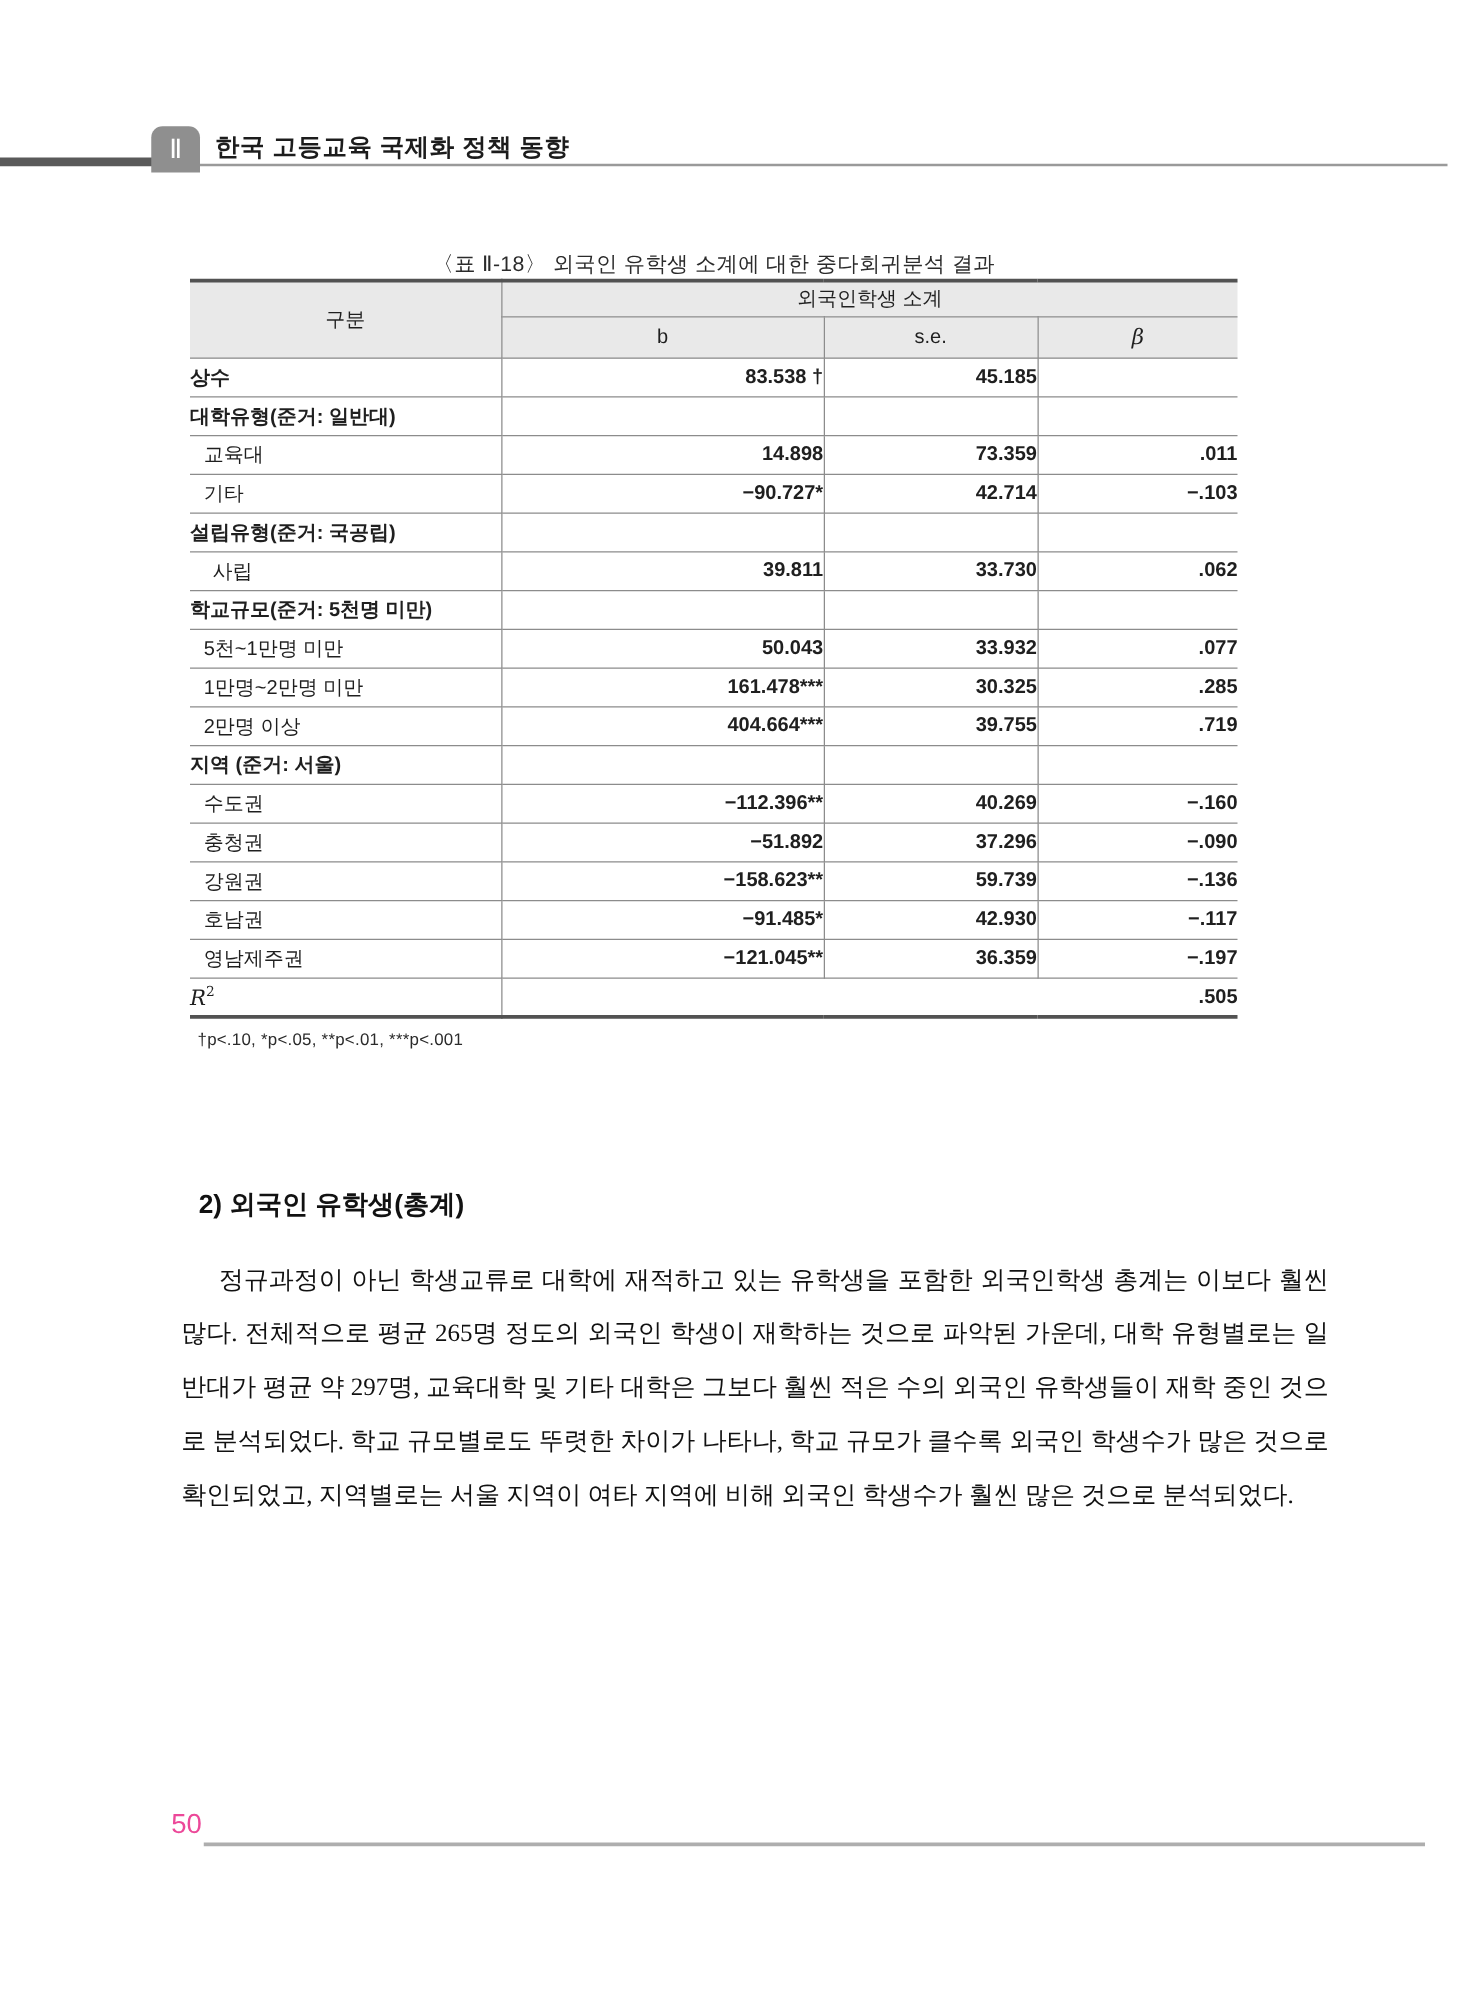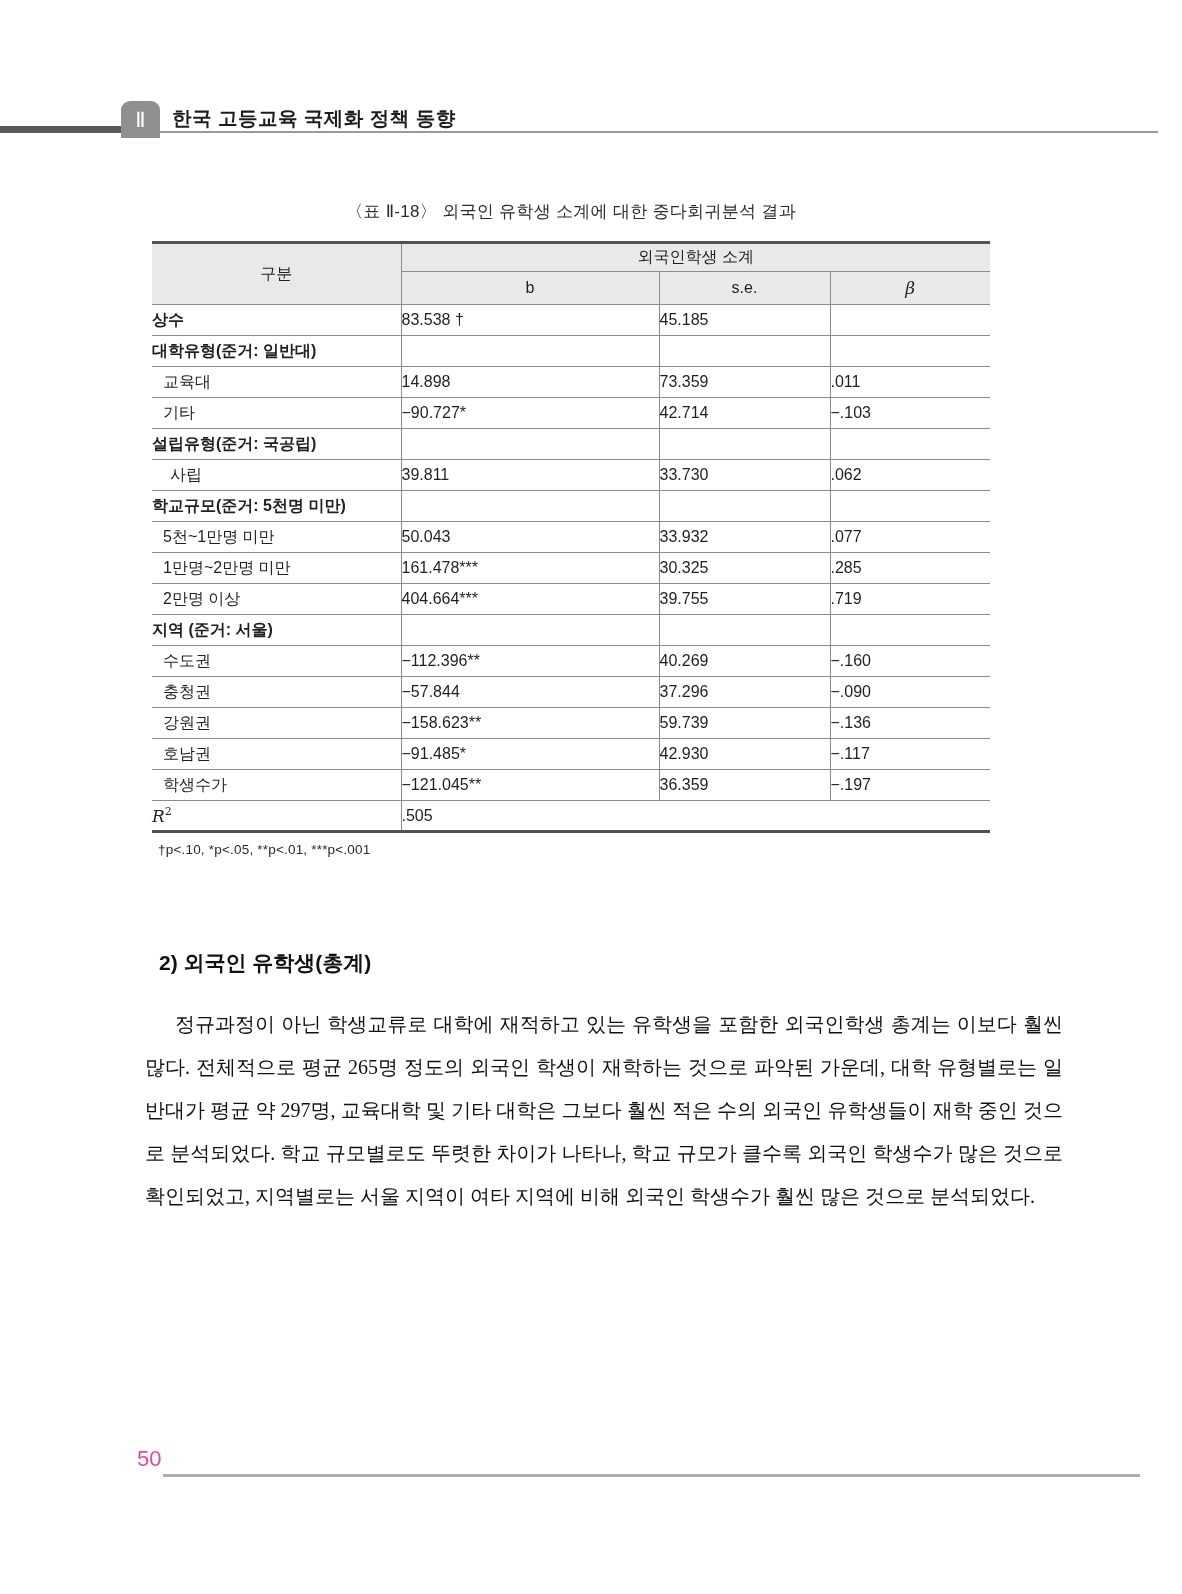--- a/index.html
+++ b/index.html
@@ -22,36 +22,36 @@
   }
   .header-title {
     position:absolute; left:172px; top:103px; height:30px; line-height:30px;
     font-size:19.5px; font-weight:600; color:#1c1c1c; letter-spacing:0.5px;
   }
 
   
   .table-block { position:absolute; left:152px; top:200px; width:838px; }
   .table-caption {
     text-align:center; font-size:17px; font-weight:500; color:#2b2b2b;
-    margin-bottom:18px; letter-spacing:0.3px;
+    letter-spacing:0.3px;
   }
   table.reg {
     border-collapse:collapse; width:838px; table-layout:fixed;
     border-top:3px solid #525252; border-bottom:3px solid #525252;
     font-size:16px; color:#1f1f1f;
   }
   table.reg th, table.reg td { border:1px solid #8c8c8c; height:31px; padding:0; vertical-align:middle; }
   table.reg th:first-child, table.reg td:first-child { border-left:none; }
   table.reg th:last-child,  table.reg td:last-child  { border-right:none; }
   table.reg thead th { background:#e9e9e9; font-weight:normal; text-align:center; }
   table.reg thead tr:first-child th { height:29px; }
   table.reg thead tr:last-child  th { height:33px; }
   th.beta, .rsq-label { font-family:"DejaVu Serif", serif; font-style:italic; font-size:17px; }
   td.label { text-align:left; padding-left:5px; }
-  td.num   { text-align:left; }
+  td.num   { text-align:right;font-weight:bold; }
   tr.cat td.label { font-weight:bold; }
   tr.ind1 td.label { padding-left:11px; }
   tr.ind2 td.label { padding-left:18px; }
   tfoot td { height:38px; }
   .rsq-label { padding-left:8px; }
   .rsq-label sup { font-size:11px; font-style:normal; font-family:"DejaVu Serif", serif; }
   .footnote { margin-top:9px; padding-left:6px; font-size:13.5px; color:#2b2b2b; letter-spacing:0.2px; }
 
   
   .section { position:absolute; left:145px; top:922px; width:918px; color:#111111; }
@@ -177,41 +177,41 @@
 
           <tr class="ind1">
             <td class="label">수도권</td>
             <td class="num">−112.396**</td>
             <td class="num">40.269</td>
             <td class="num">−.160</td>
           </tr>
 
           <tr class="ind1">
             <td class="label">충청권</td>
-            <td class="num">−57.844</td>
+            <td class="num">−51.892</td>
             <td class="num">37.296</td>
             <td class="num">−.090</td>
           </tr>
 
           <tr class="ind1">
             <td class="label">강원권</td>
             <td class="num">−158.623**</td>
             <td class="num">59.739</td>
             <td class="num">−.136</td>
           </tr>
 
           <tr class="ind1">
             <td class="label">호남권</td>
             <td class="num">−91.485*</td>
             <td class="num">42.930</td>
             <td class="num">−.117</td>
           </tr>
 
           <tr class="ind1">
-            <td class="label">학생수가</td>
+            <td class="label">영남제주권</td>
             <td class="num">−121.045**</td>
             <td class="num">36.359</td>
             <td class="num">−.197</td>
           </tr>
         </tbody>
       <tfoot>
         <tr>
           <td class="rsq-label"><span>R</span><sup>2</sup></td>
           <td colspan="3" class="num">.505</td>
         </tr>

